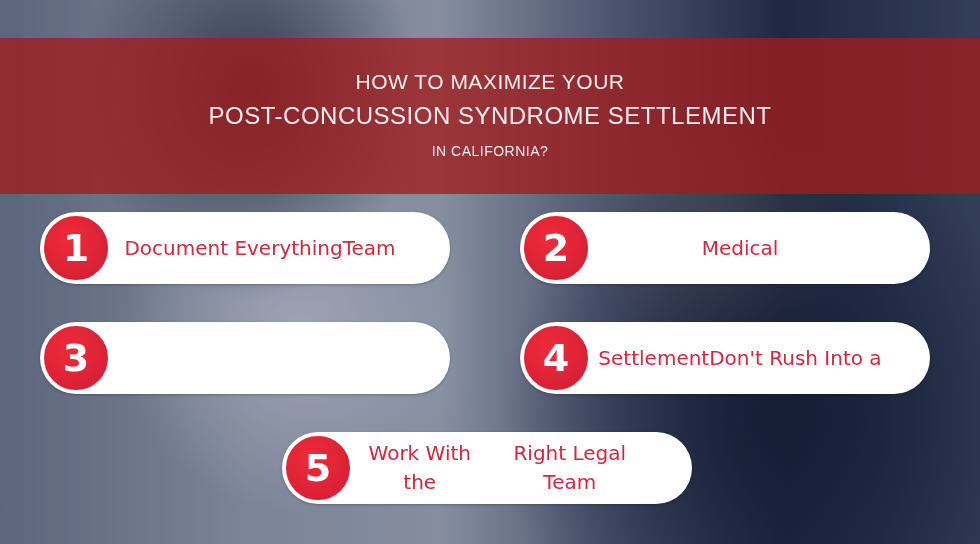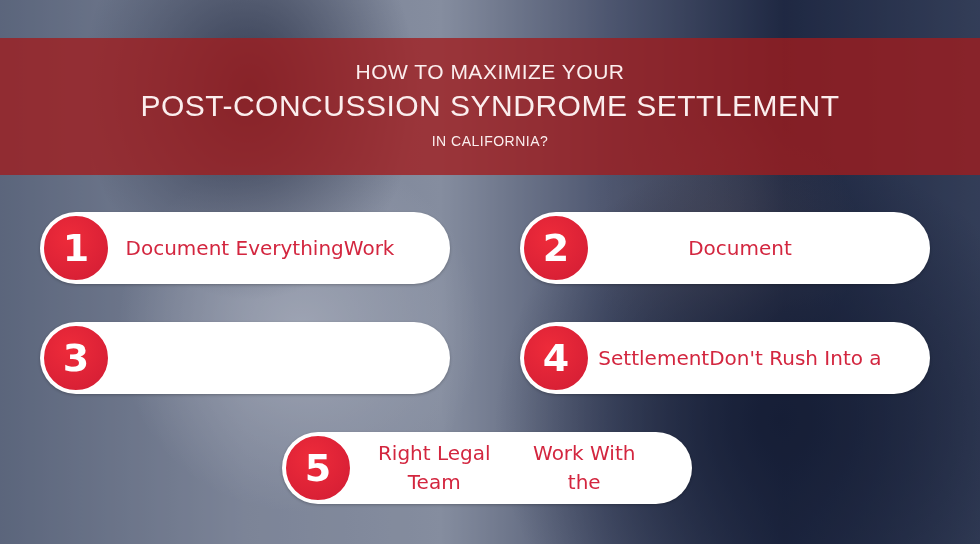--- a/index.html
+++ b/index.html
@@ -8,27 +8,27 @@
     position: relative; width: 980px; height: 544px; overflow: hidden;
     background:
       radial-gradient(ellipse 240px 300px at 250px 90px, rgba(40,48,70,0.85), rgba(40,48,70,0) 70%),
       radial-gradient(ellipse 260px 260px at 300px 330px, rgba(205,210,222,0.9), rgba(205,210,222,0) 70%),
       radial-gradient(ellipse 380px 360px at 780px 420px, rgba(18,26,50,0.95), rgba(18,26,50,0) 75%),
       radial-gradient(ellipse 200px 180px at 720px 240px, rgba(120,110,115,0.55), rgba(120,110,115,0) 70%),
       linear-gradient(90deg, #6f7a90 0%, #9ba3b5 25%, #a7afbf 45%, #5d6680 62%, #1f2944 80%, #3a4560 100%);
   }
   .shade { position: absolute; inset: 0; background: rgba(30,38,62,0.25); }
   .banner {
-    position: absolute; left: 0; top: 38px; width: 980px; height: 137px;
+    position: absolute; left: 0; top: 38px; width: 980px; height: 156px;
     background: rgba(160, 28, 30, 0.78);
     display: flex; flex-direction: column; align-items: center; justify-content: center;
     color: #fbeeee; text-align: center;
   }
   .banner .l1 { font-family: "Liberation Sans", sans-serif; font-size: 21px; letter-spacing: 0.5px; line-height: 26px; }
-  .banner .l2 { font-family: "Liberation Sans", sans-serif; font-size: 30px; letter-spacing: 0.5px; line-height: 40px; margin: 1px 0 2px; }
+  .banner .l2 { font-family: "Liberation Sans", sans-serif; font-size: 24px; letter-spacing: 0.5px; line-height: 40px; margin: 1px 0 2px; }
   .banner .l3 { font-family: "Liberation Sans", sans-serif; font-size: 14px; letter-spacing: 0.5px; line-height: 26px; }
 
   .card {
     position: absolute; width: 410px; height: 72px;
     background: #ffffff; border-radius: 36px;
     box-shadow: 0 1px 3px rgba(0,0,0,0.25);
   }
   .card .num {
     position: absolute; left: 2px; top: 2px; width: 64px; height: 64px;
     border-radius: 50%; border: 2px solid #ffffff;
@@ -57,43 +57,43 @@
   <div class="banner">
     <div class="l1">HOW TO MAXIMIZE YOUR</div>
     <div class="l2">POST-CONCUSSION SYNDROME SETTLEMENT</div>
     <div class="l3">IN CALIFORNIA?</div>
   </div>
 
   <div class="card c1">
     <div class="num">1</div>
     <div class="txt">
       <span>Document Everything</span>
-      <span>Work</span>
+      <span>Team</span>
     </div>
   </div>
 
   <div class="card c2">
     <div class="num">2</div>
     <div class="txt">
-      <span>Document</span>
+      <span>Medical</span>
     </div>
   </div>
 
   <div class="card c3">
     <div class="num">3</div>
   </div>
 
   <div class="card c4">
     <div class="num">4</div>
     <div class="txt">
       <span>Settlement</span>
       <span>Don't Rush Into a</span>
     </div>
   </div>
 
   <div class="card c5">
     <div class="num">5</div>
     <div class="txt">
+      <span>Work With the</span>
       <span>Right Legal Team</span>
-      <span>Work With the</span>
     </div>
   </div>
 </div>
 
 </body></html>

